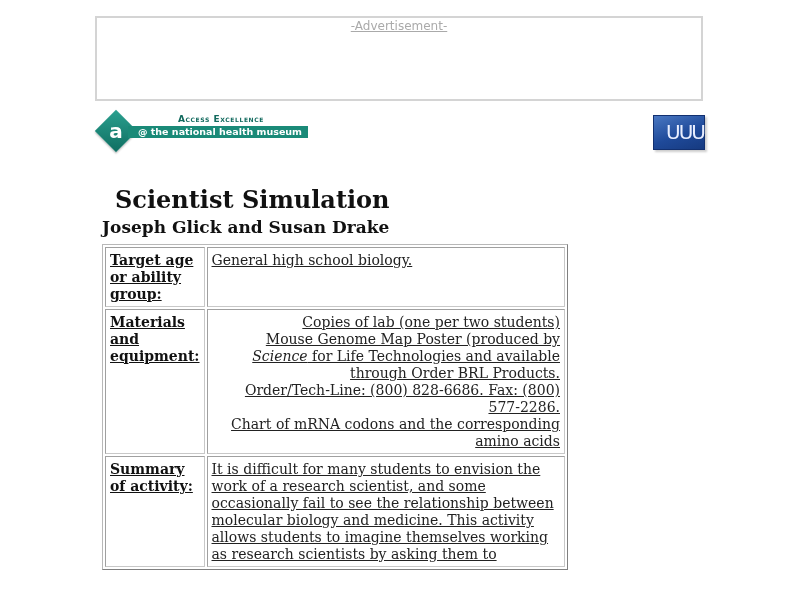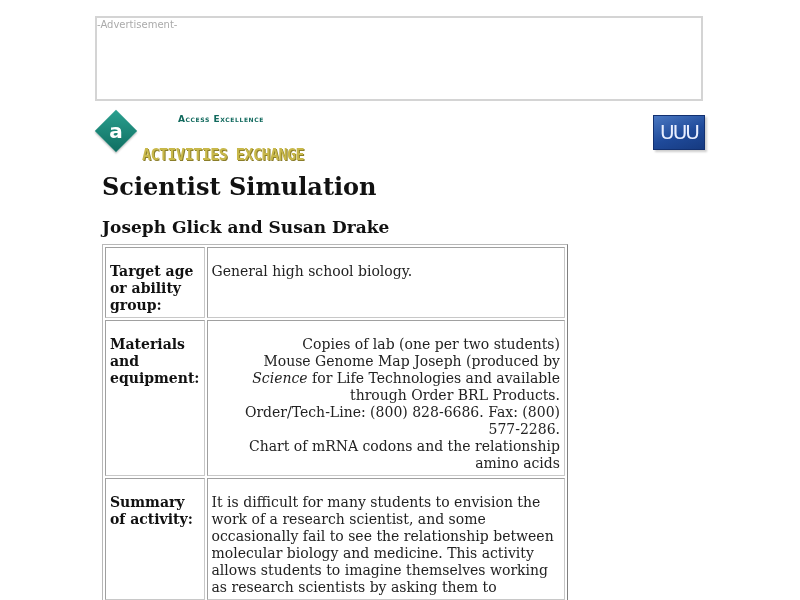--- a/index.html
+++ b/index.html
@@ -23,24 +23,25 @@
       height: 85px;
       border: 2px solid #d4d4d4;
       box-sizing: border-box;
       background: #ffffff;
     }
     .ad-label {
       position: absolute;
       top: 1px;
       left: 0;
       right: 0;
-      text-align: left;
-      font-family: "DejaVu Sans", sans-serif;
-      font-size: 10px;
+      text-align: center;
+      font-family: "DejaVu Sans", sans-serif;
+      font-size: 12px;
       color: #aaaaaa;
+      text-decoration: underline;
     }
     .logo {
       position: absolute;
       left: 98px;
       top: 112px;
       width: 212px;
       height: 55px;
     }
     .logo-diamond {
       position: absolute;
@@ -117,32 +118,32 @@
       background: linear-gradient(160deg, #4a78c2 0%, #1f4a9a 55%, #163a80 100%);
       box-shadow: 2px 2px 2px rgba(0,0,0,0.2);
       box-sizing: border-box;
       border: 1px solid #123070;
     }
     .ww-logo-glyph {
       position: absolute;
       left: 0;
       right: 0;
       top: 3px;
-      text-align: center;
+      text-align: right;
       color: #e8eeff;
       font-family: "DejaVu Sans", sans-serif;
       font-size: 20px;
       line-height: 26px;
       letter-spacing: -2px;
     }
     .page-title {
       position: absolute;
       left: 102px;
       top: 172px;
-      margin: 0;
+      margin: 13px;
       font-family: "DejaVu Serif", serif;
       font-weight: bold;
       font-size: 24px;
       line-height: 30px;
       color: #111111;
     }
     .authors {
       position: absolute;
       left: 102px;
       top: 218px;
@@ -165,21 +166,22 @@
       border-bottom-color: #808080;
       font-family: "DejaVu Serif", serif;
       font-size: 14px;
       line-height: 17px;
     }
     .info-table td {
       border: 1px solid #a0a0a0;
       border-right-color: #c8c8c8;
       border-bottom-color: #c8c8c8;
       vertical-align: top;
-      padding: 15px 4px 3px 4px;
+      padding: 4px 4px 3px 4px;
+      text-decoration: underline;
     }
     .info-table td.label {
       width: 86px;
       font-weight: bold;
       color: #111111;
     }
     .info-table td.value {
       color: #222222;
     }
     .line {
@@ -191,43 +193,45 @@
 <body>
 
 <div class="ad-box">
   <div class="ad-label">-Advertisement-</div>
 </div>
 
 <div class="logo">
   <div class="logo-diamond"></div>
   <div class="logo-diamond-glyph">a</div>
   <div class="logo-title">Access Excellence</div>
-  <div class="logo-sub">ACTIVITIES EXCHANGE</div>
+  <div class="logo-bar">
+    <span class="logo-bar-text">@ the national health museum</span>
+  </div>
 </div>
 
 <div class="ww-logo">
   <div class="ww-logo-glyph">UUU</div>
 </div>
 
 <h1 class="page-title">Scientist Simulation</h1>
 <p class="authors">Joseph Glick and Susan Drake</p>
 
 <table class="info-table">
   <tbody>
       <tr>
     <td class="label">Target age or ability group:</td>
     <td class="value" style="height:51px;margin-left:48px;">General high school biology.</td>
   </tr>
   <tr>
     <td class="label">Materials and equipment:</td>
     <td class="value">
       <span class="line">Copies of lab (one per two students)</span>
-      <span class="line"><span>Mouse Genome Map Joseph (produced by </span><em>Science</em><span> for Life Technologies and available through Order BRL Products.</span></span>
+      <span class="line"><span>Mouse Genome Map Poster (produced by </span><em>Science</em><span> for Life Technologies and available through Order BRL Products.</span></span>
       <span class="line">Order/Tech-Line: (800) 828-6686. Fax: (800) 577-2286.</span>
-      <span class="line">Chart of mRNA codons and the relationship amino acids</span>
+      <span class="line">Chart of mRNA codons and the corresponding amino acids</span>
     </td>
   </tr>
   <tr>
     <td class="label">Summary of activity:</td>
     <td class="value">It is difficult for many students to envision the work of a research scientist, and some occasionally fail to see the relationship between molecular biology and medicine. This activity allows students to imagine themselves working as research scientists by asking them to</td>
   </tr>
 </tbody>
   </table>
 
 </body></html>

